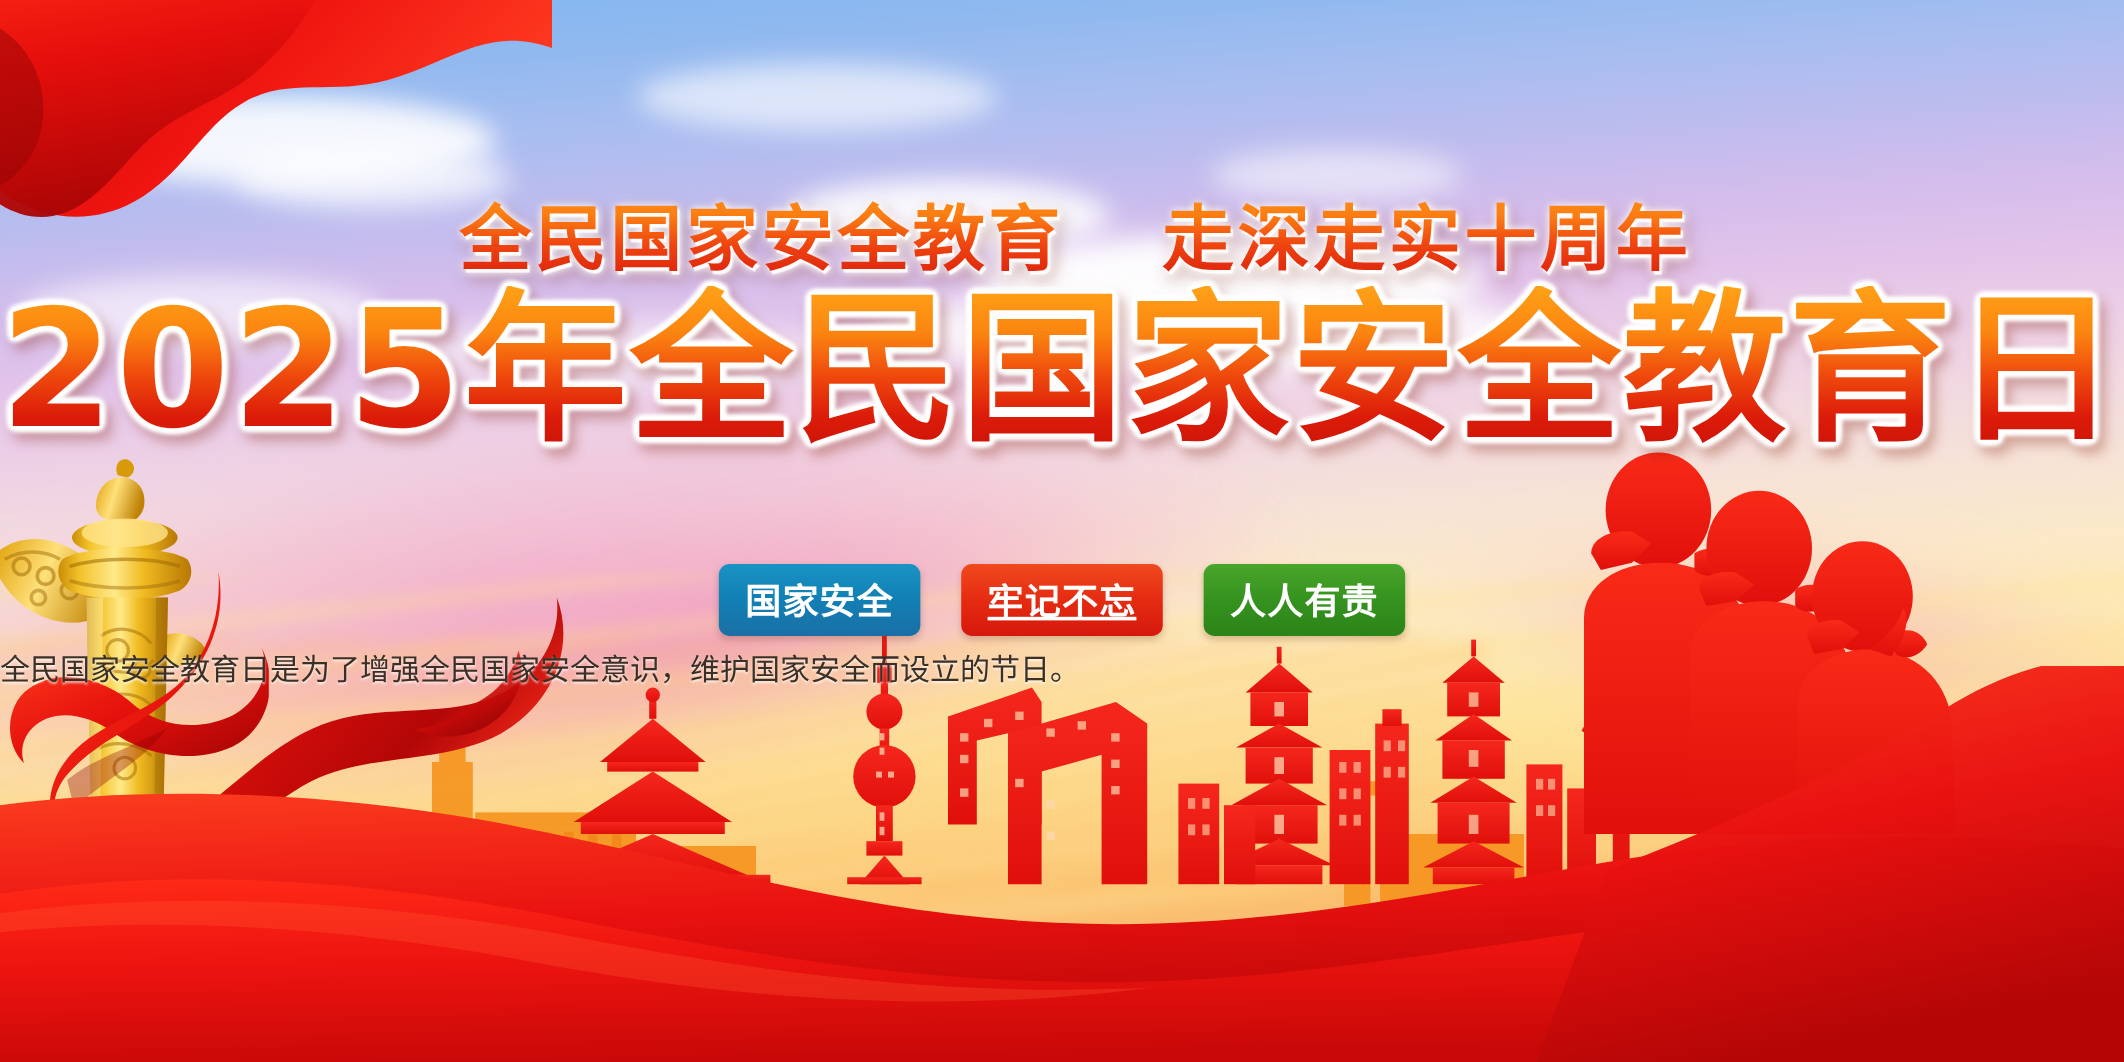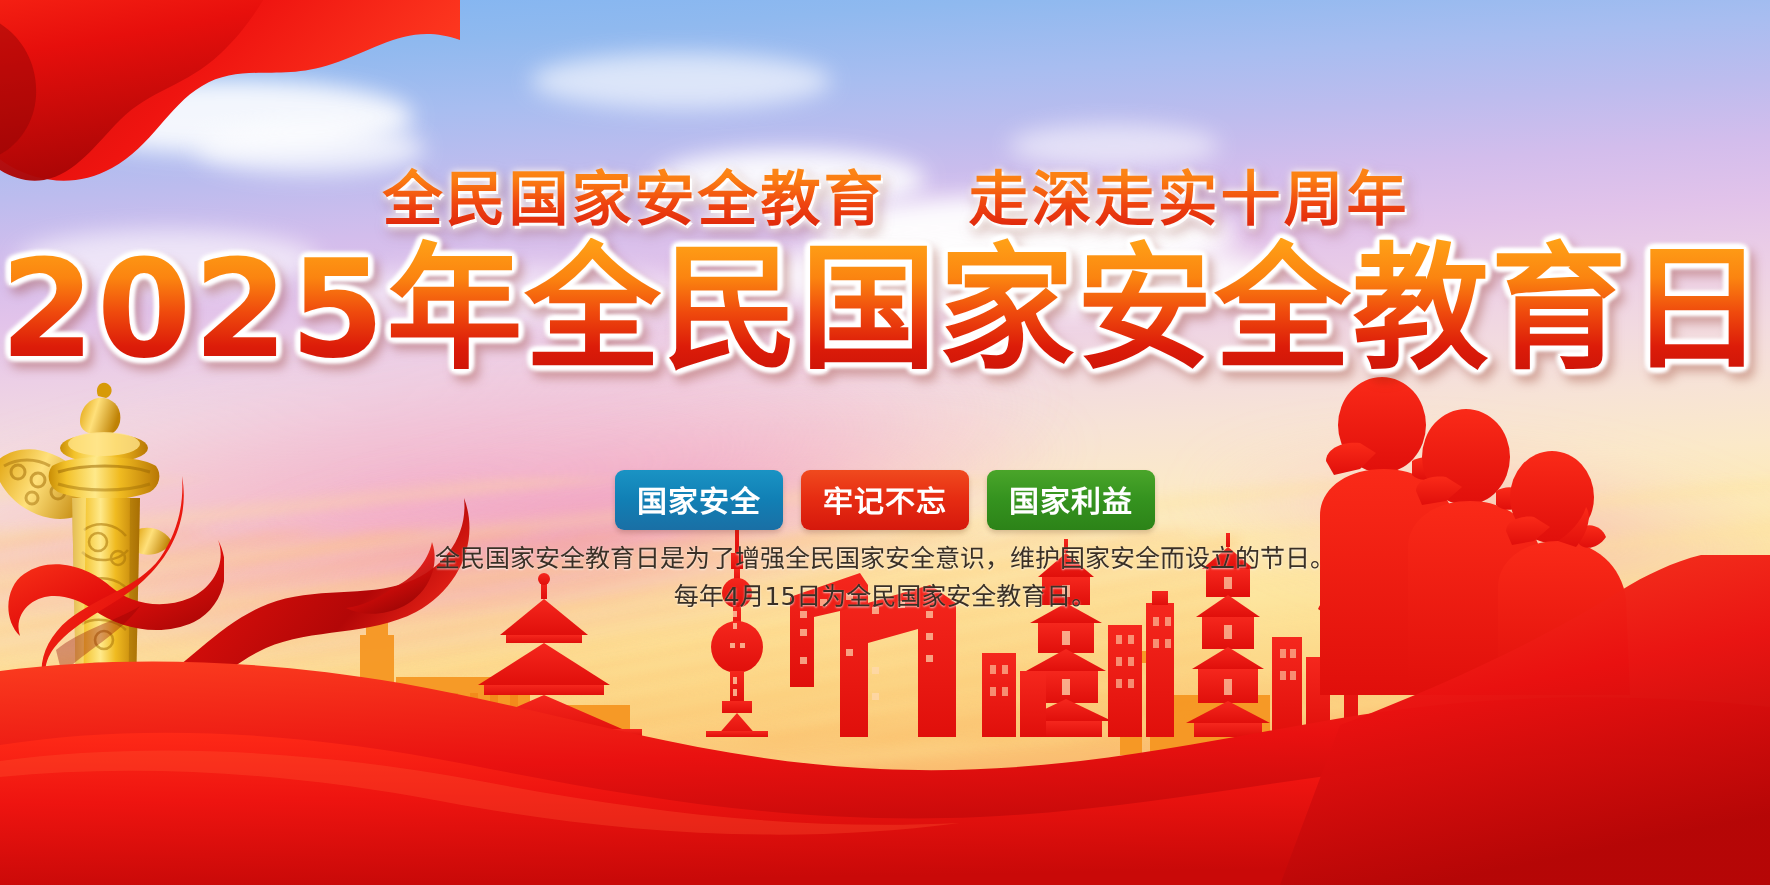--- a/index.html
+++ b/index.html
@@ -142,43 +142,42 @@
       drop-shadow(0 0 3px #fff)
       drop-shadow(2px 0 0 #fff) drop-shadow(-2px 0 0 #fff)
       drop-shadow(0 2px 0 #fff) drop-shadow(0 -2px 0 #fff)
       drop-shadow(5px 7px 5px rgba(130,25,0,.30));
     white-space:nowrap;
     line-height:1.05;
   }
 
   .badges{
     position:absolute;top:470px;left:0;width:100%;
-    display:flex;justify-content:center;align-items:flex-end;gap:18px;
+    display:flex;justify-content:center;align-items:flex-end;gap:34px;
   }
   .badge{
     min-width:150px;
     padding:7px 22px 9px;
     border-radius:9px;
     color:#fff;
     font-size:30px;
     font-weight:bold;
     letter-spacing:1px;
     text-align:center;
     font-family:"DejaVu Sans","Liberation Sans",sans-serif;
     box-shadow:0 3px 5px rgba(90,40,10,.22);
     white-space:nowrap;
   }
   .b-blue  {background:linear-gradient(180deg,#1a93c4 0%,#1180b5 48%,#1a6fa5 100%);}
   .b-orange{background:linear-gradient(180deg,#fba52a 0%,#f5862a 48%,#ef6f1c 100%);}
-  .b-red   {background:linear-gradient(180deg,#f04a1e 0%,#e62c12 48%,#d5180c 100%);}
+  .b-red   {background:linear-gradient(180deg,#f04a1e 0%,#e62c12 48%,#d5180c 100%);text-decoration:underline;}
   .b-green {background:linear-gradient(180deg,#4aa52a 0%,#35931f 48%,#2c8318 100%);}
 
   .paragraph{
     position:absolute;top:540px;left:0;width:100%;
-    text-align:center;
     color:#3a3026;
     font-size:25px;
     line-height:1.52;
     font-family:"DejaVu Sans","Liberation Sans",sans-serif;
     text-shadow:0 1px 2px rgba(255,255,255,.75);
   }
   .paragraph p{margin:0;}
 </style>
 </head>
 <body>
@@ -552,22 +551,21 @@
       <span>全民国家安全教育</span>
       <span class="gap"></span>
       <span>走深走实十周年</span>
     </div>
 
     <div class="maintitle">2025年全民国家安全教育日</div>
 
     <div class="badges">
       <div class="badge b-blue">国家安全</div>
       <div class="badge b-red">牢记不忘</div>
-      <div class="badge b-green">国家利益</div>
+      <div class="badge b-green">人人有责</div>
     </div>
 
     <div class="paragraph">
       <p>全民国家安全教育日是为了增强全民国家安全意识，维护国家安全而设立的节日。</p>
-      <p>每年4月15日为全民国家安全教育日。</p>
     </div>
 
   </div>
 </div>
 
 </body></html>

